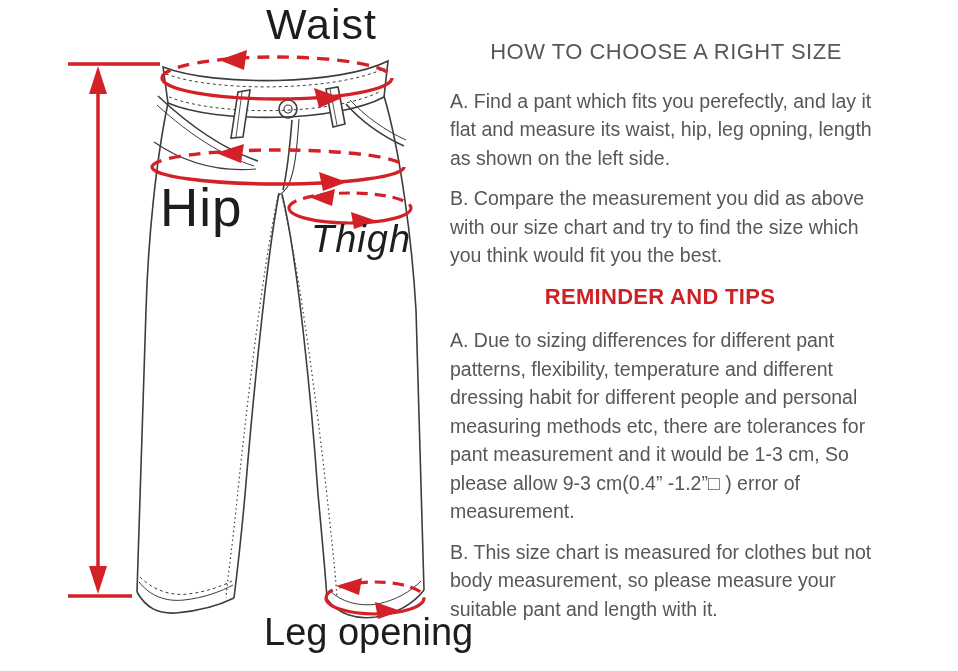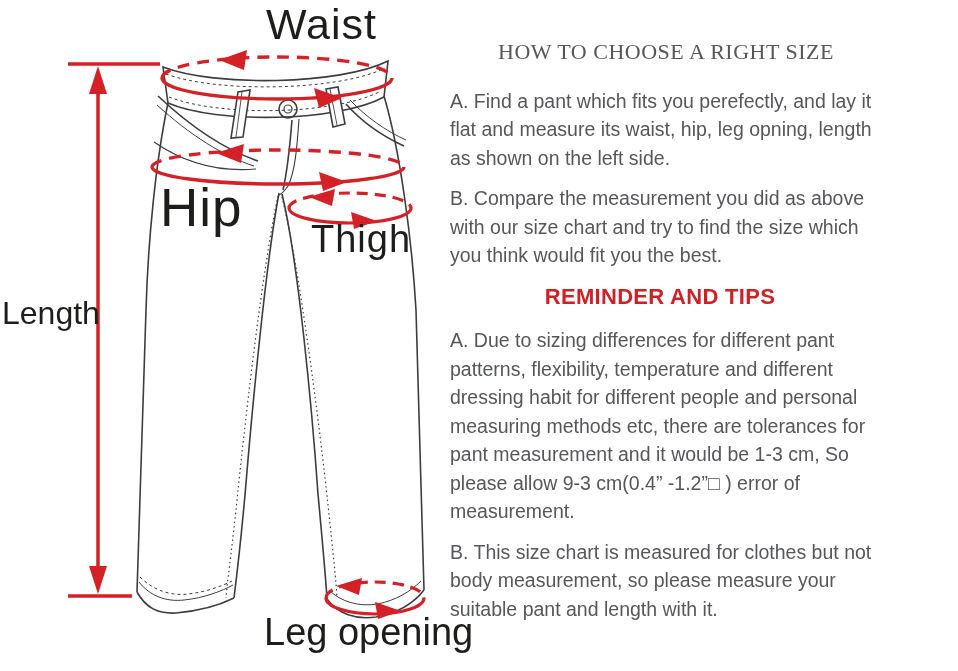--- a/index.html
+++ b/index.html
@@ -16,31 +16,31 @@
   }
   
   .diagram{position:absolute;left:0;top:0;width:470px;height:671px;}
   .diagram svg{position:absolute;left:0;top:0;}
   .dlabel{
     position:absolute;color:var(--label-black);
     font-weight:400;line-height:1;white-space:nowrap;letter-spacing:1px;
   }
   .lbl-waist{left:222px;top:3px;font-size:43px;margin-left:44px;}
   .lbl-hip{left:160px;top:181px;font-size:53px;}
-  .lbl-thigh{left:311px;top:220px;font-size:38px;}
+  .lbl-thigh{left:311px;top:220px;font-size:38px;font-style:italic;}
   .lbl-length{left:2px;top:297px;font-size:32px;letter-spacing:0;}
   .lbl-legopening{left:264px;top:613px;font-size:38px;letter-spacing:0;text-align:right;}
   
   .instructions{
     position:absolute;left:450px;top:38px;width:505px;
     color:var(--text-gray);font-size:19.5px;line-height:28.5px;
   }
   .instructions h1{
     margin:0 0 20px 0;width:432px;text-align:center;
-    font-size:22px;font-weight:400;color:var(--text-gray);letter-spacing:.5px;font-family:Liberation Serif, serif;
+    font-size:22px;font-weight:400;color:var(--text-gray);letter-spacing:.5px;
   }
   .instructions p{margin:0 0 12px 0;white-space:pre-line;}
   .instructions h2{
     margin:13px 0 15px 0;width:420px;text-align:center;
     font-size:22px;font-weight:700;color:var(--heading-red);letter-spacing:.3px;
   }
   
   .ink{stroke:var(--line-gray);fill:none;}
   .red-stroke{stroke:var(--accent-red);fill:none;}
   .red-fill{fill:var(--accent-red);stroke:none;}
@@ -142,21 +142,20 @@
         <polygon class="red-fill" points="98,594 89,566 107,566"></polygon>
         <line class="red-stroke" stroke-width="3.5" x1="68" y1="64" x2="160" y2="64"></line>
         <line class="red-stroke" stroke-width="3.5" x1="68" y1="596" x2="132" y2="596"></line>
       </g>
     </g>
   </svg>
 
   <div class="dlabel lbl-waist">Waist</div>
   <div class="dlabel lbl-hip">Hip</div>
   <div class="dlabel lbl-thigh">Thigh</div>
-  <div class="dlabel lbl-length">Length</div>
   <div class="dlabel lbl-legopening">Leg opening</div>
 </div>
 
 <div class="instructions">
   <h1>HOW TO CHOOSE A RIGHT SIZE</h1>
   <p>A. Find a pant which fits you perefectly, and lay it
 flat and measure its waist, hip, leg opning, length
 as shown on the left side.</p>
   <p>B. Compare the measurement you did as above
 with our  size chart and try to find the size which

